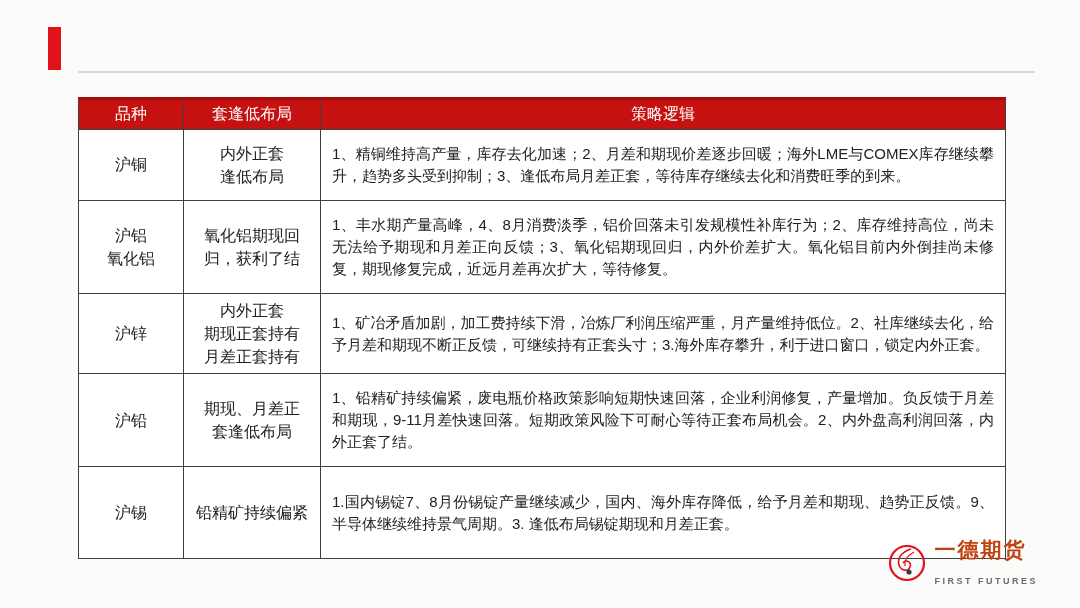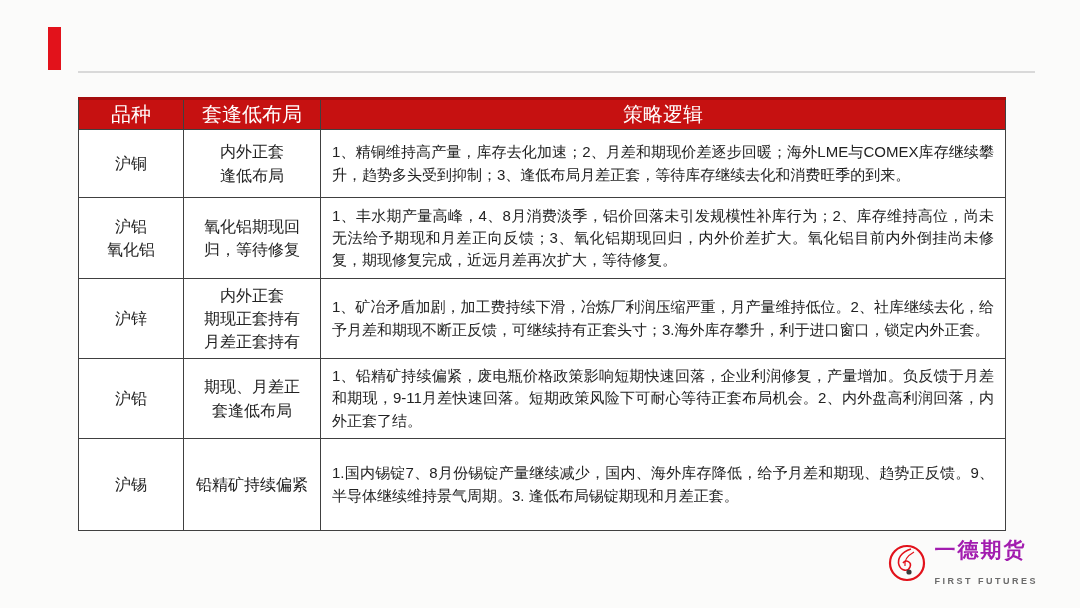--- a/index.html
+++ b/index.html
@@ -27,38 +27,38 @@
   .arb-table col.c1{width:105px;}
   .arb-table col.c2{width:137px;}
   .arb-table th,.arb-table td{
     border:1px solid #404040;
     vertical-align:middle;
     box-sizing:border-box;
   }
   .arb-table thead tr{height:31px;}
   .arb-table thead th{
     background:#c61111;color:#ffffff;
-    font-size:20px;font-weight:normal;text-align:center;
+    font-size:16px;font-weight:normal;text-align:center;
     border-top:3px solid #a50d0d;
   }
   tr.r0{height:68px;} tr.r1{height:81px;} tr.r2{height:80px;} tr.r3{height:80px;} tr.r4{height:92px;border-radius:15px;}
   td.variety,td.strategy{
     text-align:center;font-size:16px;color:#222222;
     white-space:pre-line;line-height:1.45;padding:2px 4px;
   }
   td.logic{
     font-size:15px;color:#222222;line-height:1.47;
-    padding:4px 11px;text-align:justify;
+    padding:13px 11px;text-align:justify;
   }
 
   
   .logo{position:absolute;right:42px;bottom:22px;display:flex;align-items:center;}
   .logo-icon{width:40px;height:40px;margin-right:8px;}
   .logo-text{display:flex;flex-direction:column;line-height:1;}
-  .logo-cn{font-size:21px;font-weight:bold;color:#a21caf;letter-spacing:2px;}
+  .logo-cn{font-size:21px;font-weight:bold;color:#c2410c;letter-spacing:2px;}
   .logo-en{font-size:9px;font-weight:bold;color:#6b6b6b;letter-spacing:2.5px;margin-top:17px;}
 </style>
 </head>
 <body>
 
 <div class="slide">
 
   <div class="title-row">
     <div class="accent-bar"></div>
   </div>
@@ -81,21 +81,21 @@
       <tr class="r0">
         <td class="variety">沪铜</td>
         <td class="strategy">内外正套
 逢低布局</td>
         <td class="logic">1、精铜维持高产量，库存去化加速；2、月差和期现价差逐步回暖；海外LME与COMEX库存继续攀升，趋势多头受到抑制；3、逢低布局月差正套，等待库存继续去化和消费旺季的到来。</td>
       </tr>
       <tr class="r1">
         <td class="variety">沪铝
 氧化铝</td>
         <td class="strategy">氧化铝期现回
-归，等待修复</td>
+归，获利了结</td>
         <td class="logic">1、丰水期产量高峰，4、8月消费淡季，铝价回落未引发规模性补库行为；2、库存维持高位，尚未无法给予期现和月差正向反馈；3、氧化铝期现回归，内外价差扩大。氧化铝目前内外倒挂尚未修复，期现修复完成，近远月差再次扩大，等待修复。</td>
       </tr>
       <tr class="r2">
         <td class="variety">沪锌</td>
         <td class="strategy">内外正套
 期现正套持有
 月差正套持有</td>
         <td class="logic">1、矿冶矛盾加剧，加工费持续下滑，冶炼厂利润压缩严重，月产量维持低位。2、社库继续去化，给予月差和期现不断正反馈，可继续持有正套头寸；3.海外库存攀升，利于进口窗口，锁定内外正套。</td>
       </tr>
       <tr class="r3">

